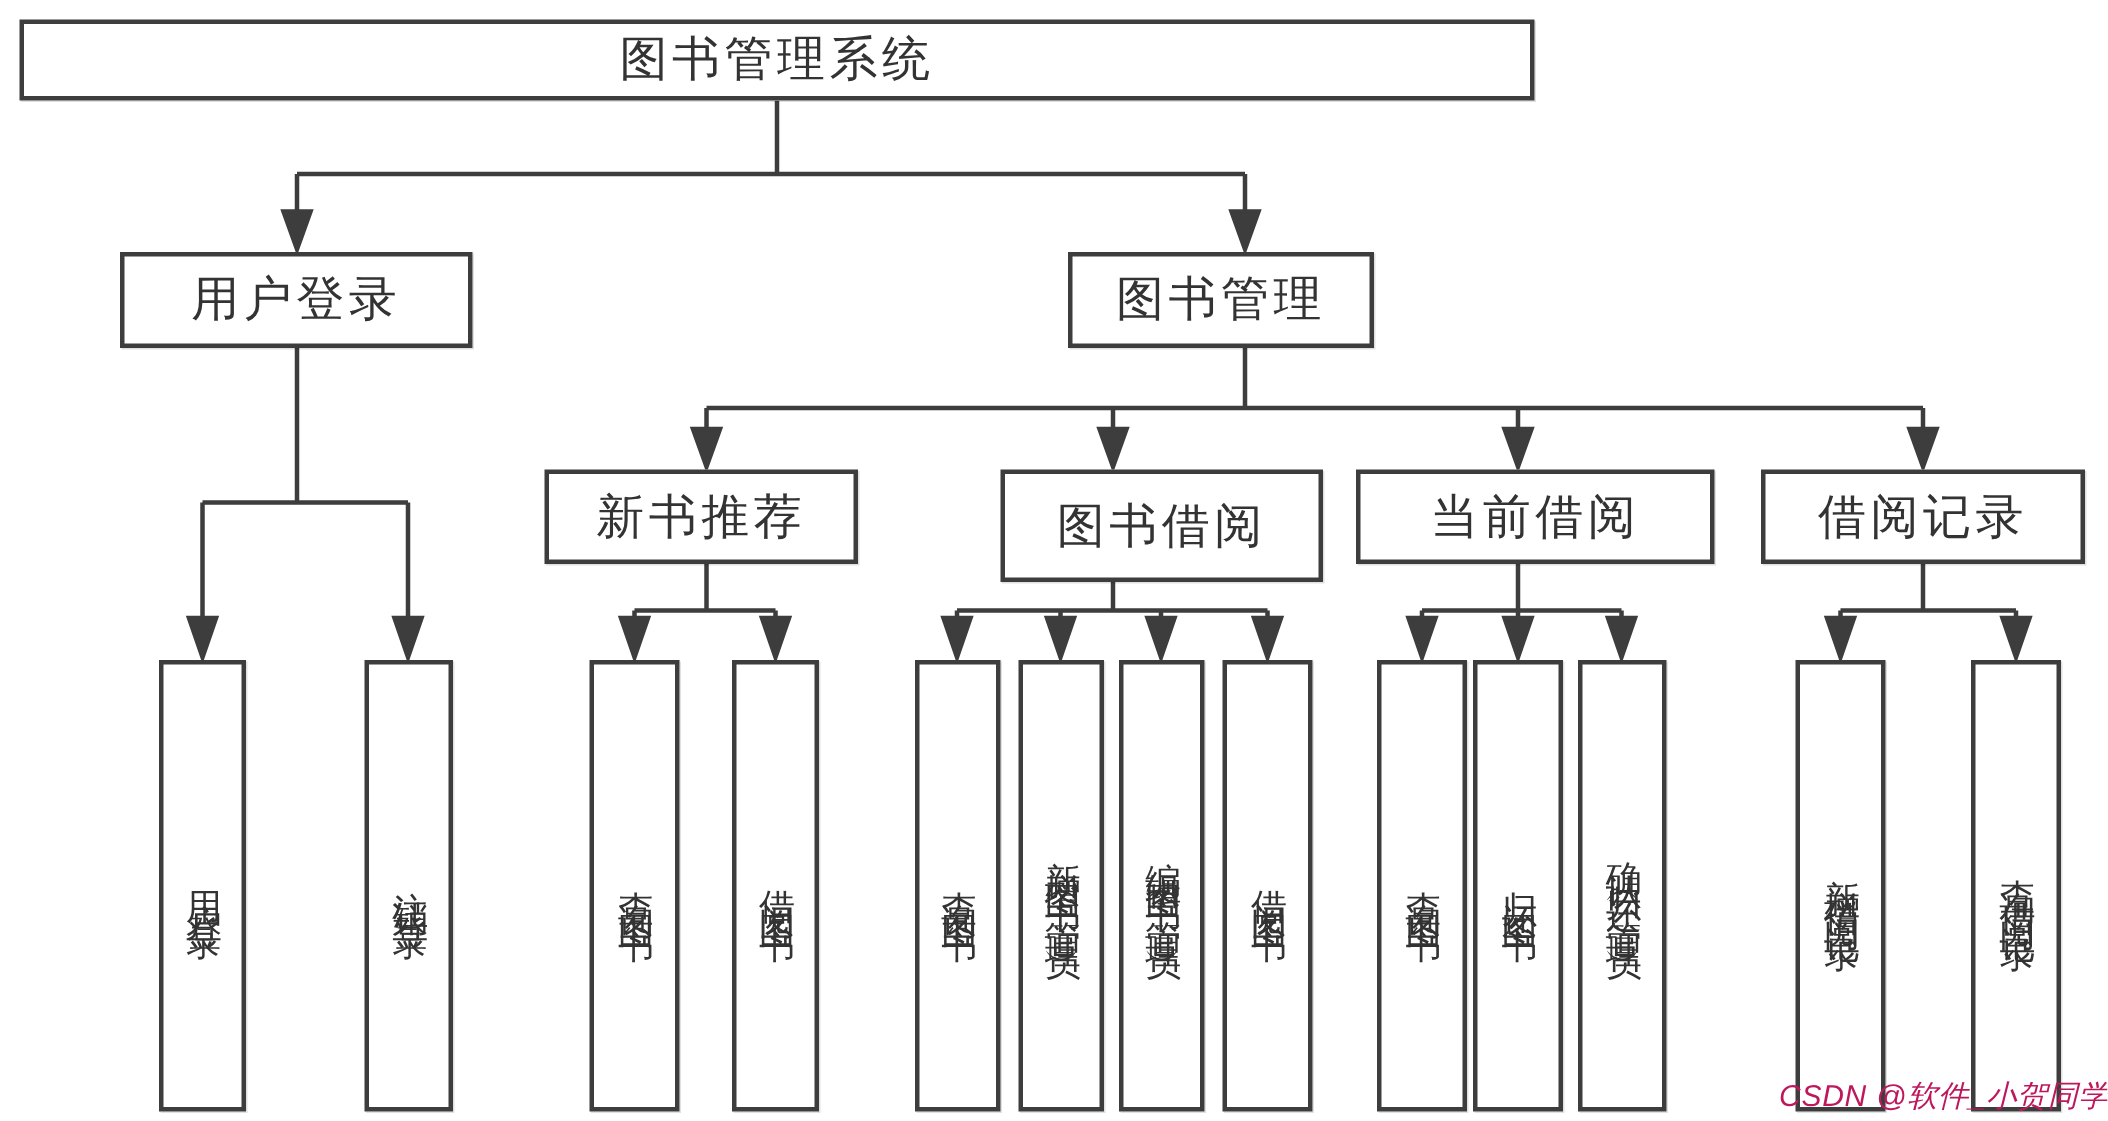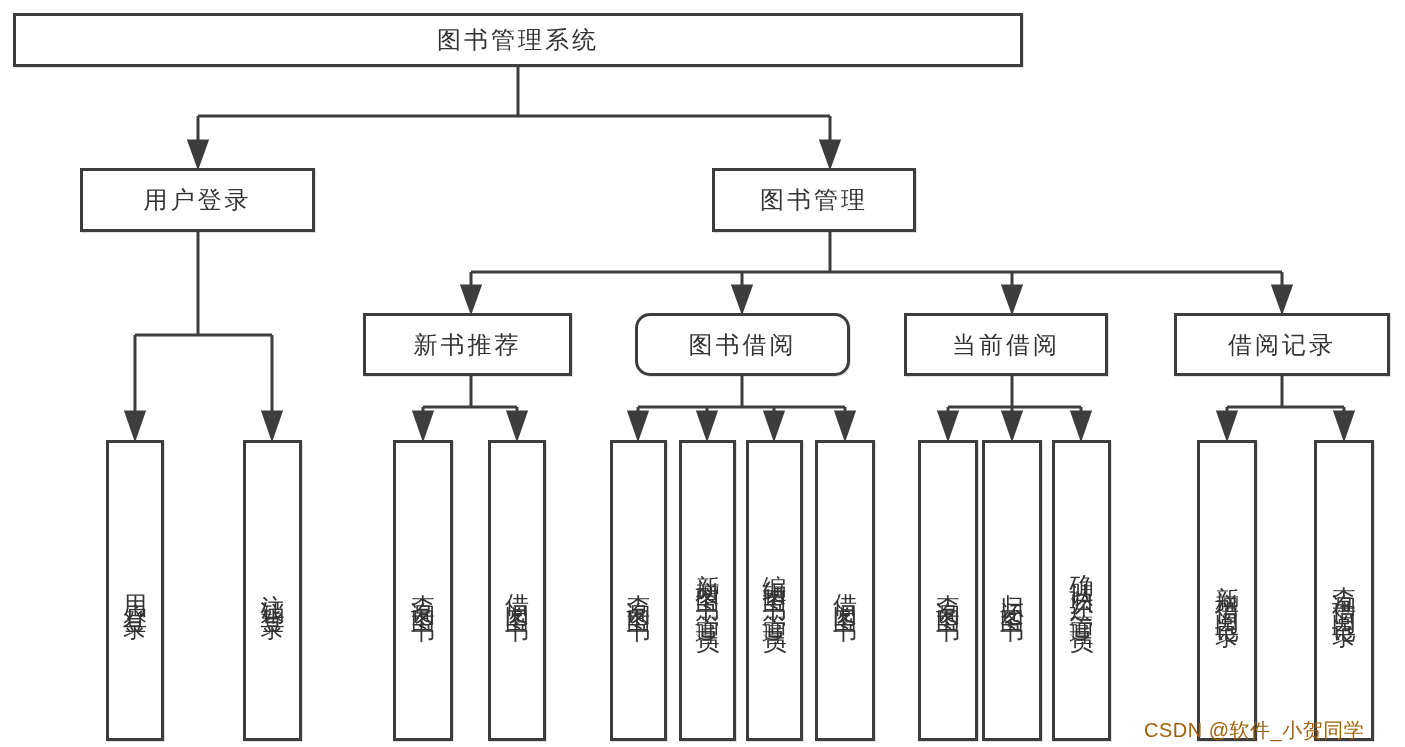--- a/index.html
+++ b/index.html
@@ -16,39 +16,40 @@
     box-sizing:border-box;
     background:#ffffff;
     border:3px solid #3d3d3d;
     display:flex;
     align-items:center;
     justify-content:center;
     color:#333333;
     box-shadow:1px 1px 0 rgba(0,0,0,0.12);
   }
   .node .lbl {
-    font-size:24px;
+    font-size:32px;
     letter-spacing:3px;
     white-space:nowrap;
   }
   .node.vert .lbl {
     writing-mode:vertical-rl;
     text-orientation:mixed;
     letter-spacing:8px;
     line-height:1;
     font-size:24px;
   }
   #watermark {
     position:absolute;
-    left:1144px; top:717px;
+    left:1186px; top:717px;
     font-size:20px;
-    color:#a16207;
+    color:#be185d;
     letter-spacing:0.5px;
     white-space:nowrap;
     z-index:5;
+    font-style:italic;
   }
 </style>
 </head>
 <body>
 
 <div id="canvas">
 
   <svg id="connectors" viewBox="0 0 1405 747" xmlns="http://www.w3.org/2000/svg">
 
     <g stroke="#3d3d3d" stroke-width="3" fill="#3d3d3d">
@@ -106,24 +107,24 @@
   <div class="node" style="left:80px; top:168px; width:235px; height:64px;">
     <span class="lbl">用户登录</span>
   </div>
   <div class="node" style="left:712px; top:168px; width:204px; height:64px;">
     <span class="lbl">图书管理</span>
   </div>
 
   <div class="node" style="left:363px; top:313px; width:209px; height:63px;">
     <span class="lbl">新书推荐</span>
   </div>
-  <div class="node" style="left:635px; top:313px; width:215px; height:63px;border-radius:15px;">
+  <div class="node" style="left:667px; top:313px; width:215px; height:75px;">
     <span class="lbl">图书借阅</span>
   </div>
-  <div class="node" style="left:904px; top:313px; width:204px; height:63px;">
+  <div class="node" style="left:904px; top:313px; width:239px; height:63px;">
     <span class="lbl">当前借阅</span>
   </div>
   <div class="node" style="left:1174px; top:313px; width:216px; height:63px;">
     <span class="lbl">借阅记录</span>
   </div>
 
   <div class="node vert" style="left:106px; top:440px; width:58px; height:301px;">
     <span class="lbl">用户登录</span>
   </div>
   <div class="node vert" style="left:243px; top:440px; width:59px; height:301px;">

